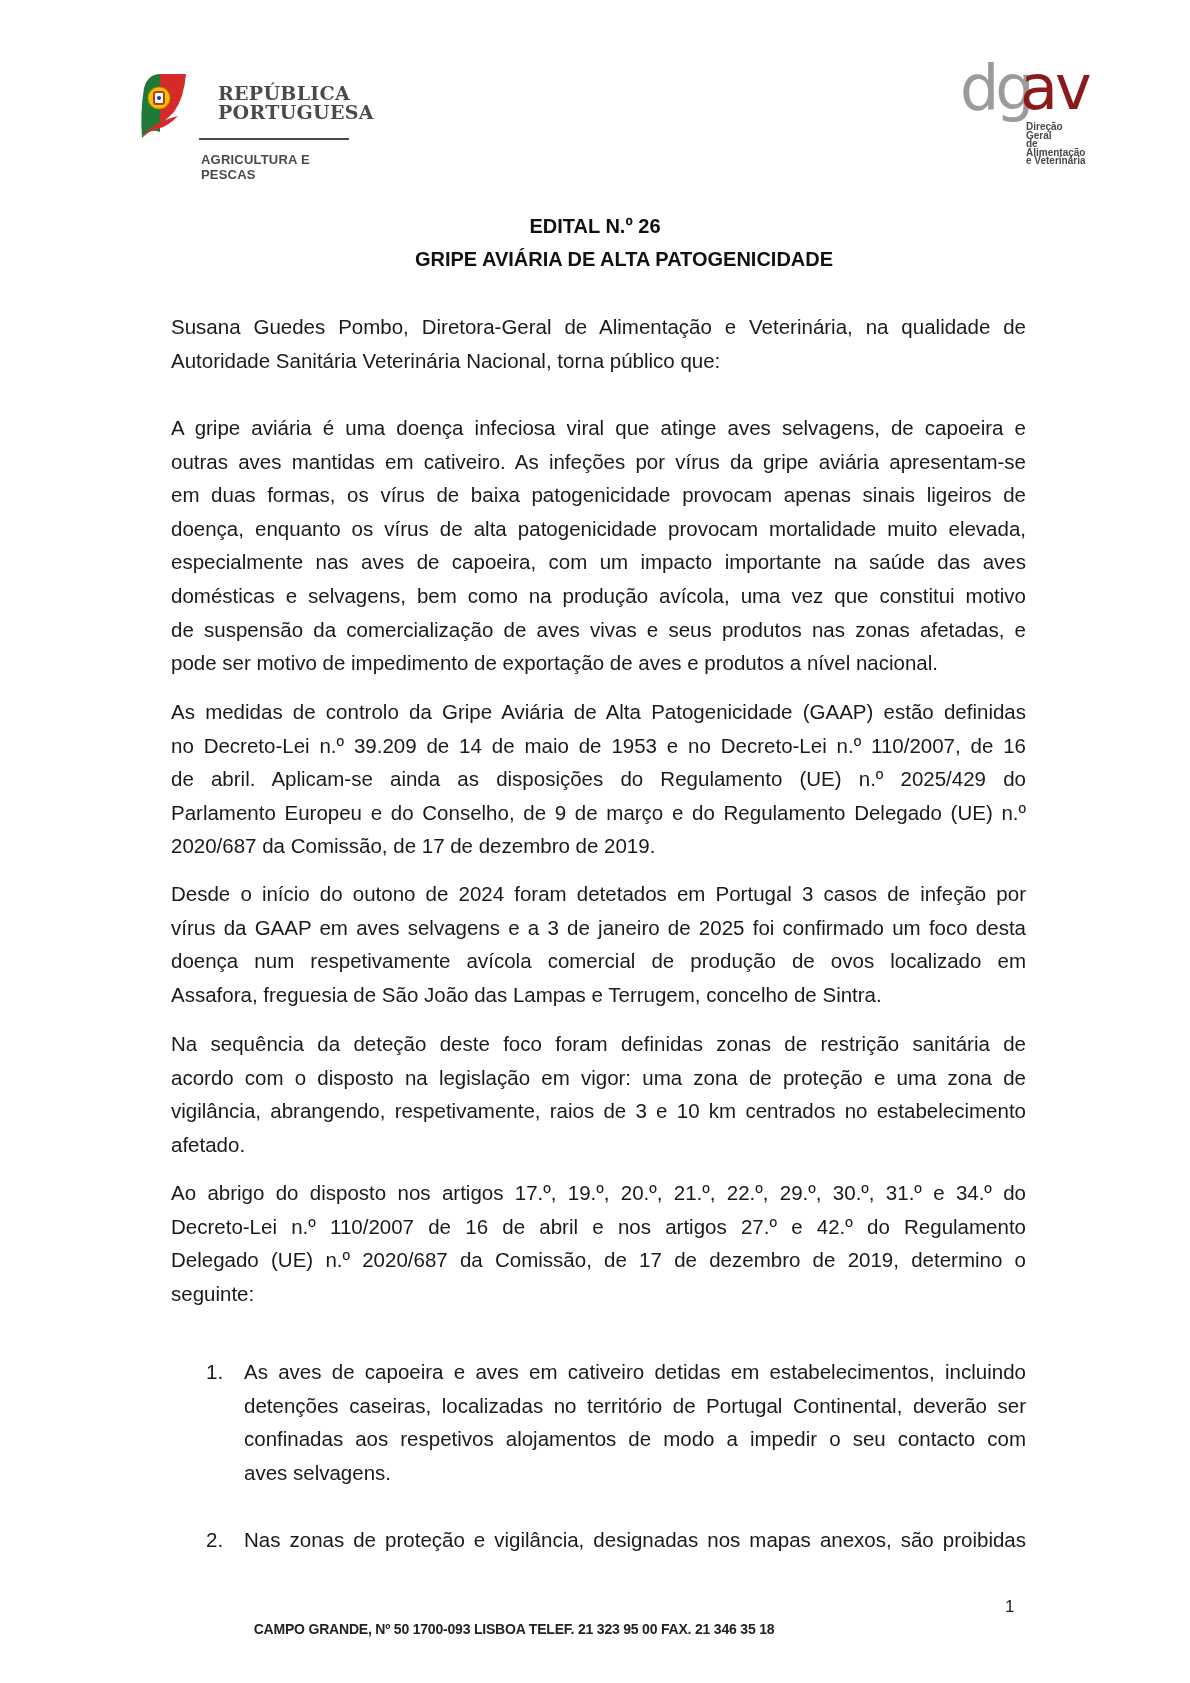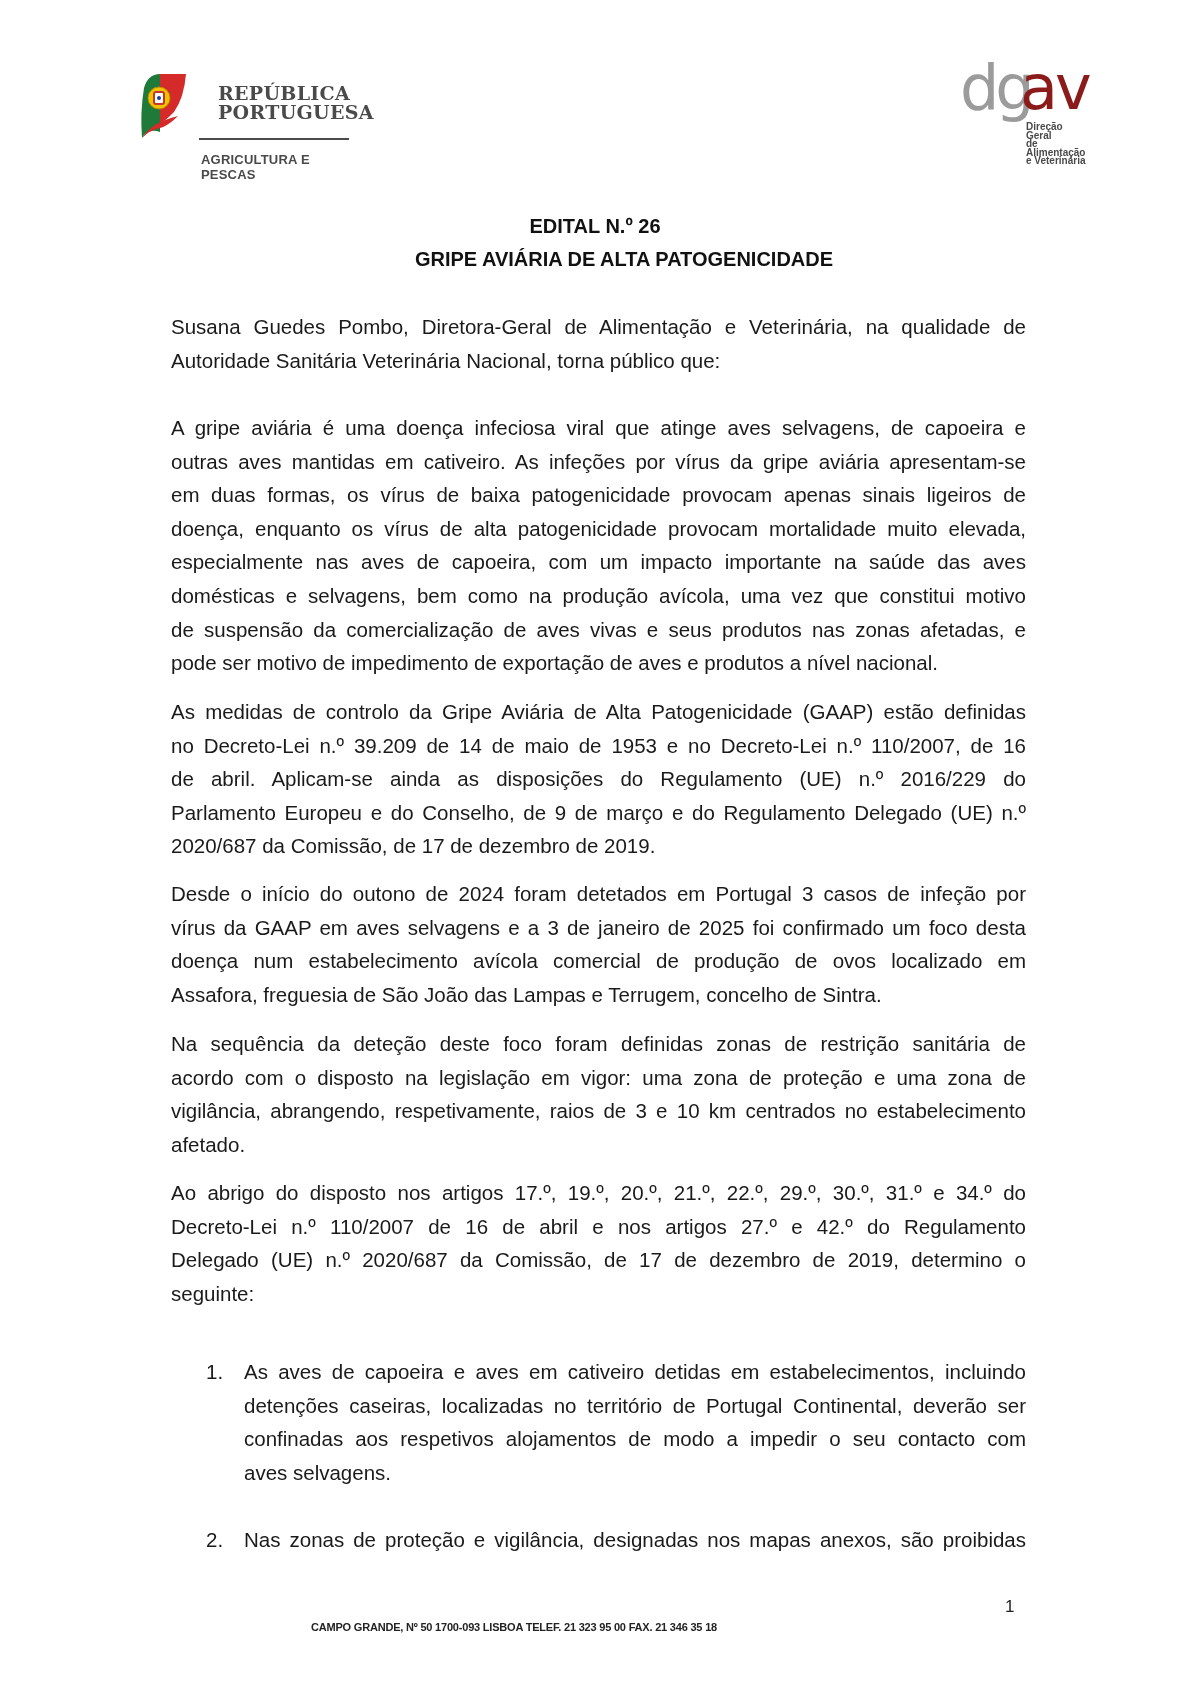--- a/index.html
+++ b/index.html
@@ -44,21 +44,21 @@
 
     .item { position: absolute; left: 206px; width: 820px; font-size: 20.5px; line-height: 33.6px; }
     .item .num { position: absolute; left: 0; top: 0; width: 30px; }
     .item .txt { position: absolute; left: 38px; width: 782px; }
     .item .ln { display: block; text-align: justify; text-align-last: justify; white-space: nowrap; }
     .item .ln.last { text-align-last: left; }
     #item-1 { top: 1355px; }
     #item-2 { top: 1523px; }
 
     #footer { position: absolute; left: 0; width: 1028px; top: 1621px; text-align: center;
-              font-size: 11px; font-weight: bold; color: #222; letter-spacing: -0.2px; }
+              font-size: 14px; font-weight: bold; color: #222; letter-spacing: -0.2px; }
     #page-num { position: absolute; left: 1005px; top: 1597px; font-size: 17px; color: #222; }
   </style>
 </head>
 <body>
 
 <div id="logo-rp" class="abs">
   <svg id="rp-emblem" viewBox="0 0 50 68">
     <path d="M6 16 Q10 2 22 2 L22 60 Q10 56 4 66 Q2 40 6 16 Z" fill="#1f7a3a"></path>
     <path d="M22 2 L48 2 Q46 26 36 40 Q28 48 22 52 Z" fill="#d42a2a"></path>
     <path d="M4 66 Q14 50 40 44 Q30 54 22 56 Q12 58 4 66 Z" fill="#d42a2a"></path>
@@ -99,29 +99,29 @@
   <span class="ln">doença, enquanto os vírus de alta patogenicidade provocam mortalidade muito elevada,</span>
   <span class="ln">especialmente nas aves de capoeira, com um impacto importante na saúde das aves</span>
   <span class="ln">domésticas e selvagens, bem como na produção avícola, uma vez que constitui motivo</span>
   <span class="ln">de suspensão da comercialização de aves vivas e seus produtos nas zonas afetadas, e</span>
   <span class="ln last">pode ser motivo de impedimento de exportação de aves e produtos a nível nacional.</span>
 </div>
 
 <div id="p-2" class="para">
   <span class="ln">As medidas de controlo da Gripe Aviária de Alta Patogenicidade (GAAP) estão definidas</span>
   <span class="ln">no Decreto-Lei n.º 39.209 de 14 de maio de 1953 e no Decreto-Lei n.º 110/2007, de 16</span>
-  <span class="ln">de abril. Aplicam-se ainda as disposições do Regulamento (UE) n.º 2016/229 do</span>
+  <span class="ln">de abril. Aplicam-se ainda as disposições do Regulamento (UE) n.º 2025/429 do</span>
   <span class="ln">Parlamento Europeu e do Conselho, de 9 de março e do Regulamento Delegado (UE) n.º</span>
   <span class="ln last">2020/687 da Comissão, de 17 de dezembro de 2019.</span>
 </div>
 
 <div id="p-3" class="para">
   <span class="ln">Desde o início do outono de 2024 foram detetados em Portugal 3 casos de infeção por</span>
   <span class="ln">vírus da GAAP em aves selvagens e a 3 de janeiro de 2025 foi confirmado um foco desta</span>
-  <span class="ln">doença num estabelecimento avícola comercial de produção de ovos localizado em</span>
+  <span class="ln">doença num respetivamente avícola comercial de produção de ovos localizado em</span>
   <span class="ln last">Assafora, freguesia de São João das Lampas e Terrugem, concelho de Sintra.</span>
 </div>
 
 <div id="p-4" class="para">
   <span class="ln">Na sequência da deteção deste foco foram definidas zonas de restrição sanitária de</span>
   <span class="ln">acordo com o disposto na legislação em vigor: uma zona de proteção e uma zona de</span>
   <span class="ln">vigilância, abrangendo, respetivamente, raios de 3 e 10 km centrados no estabelecimento</span>
   <span class="ln last">afetado.</span>
 </div>
 

